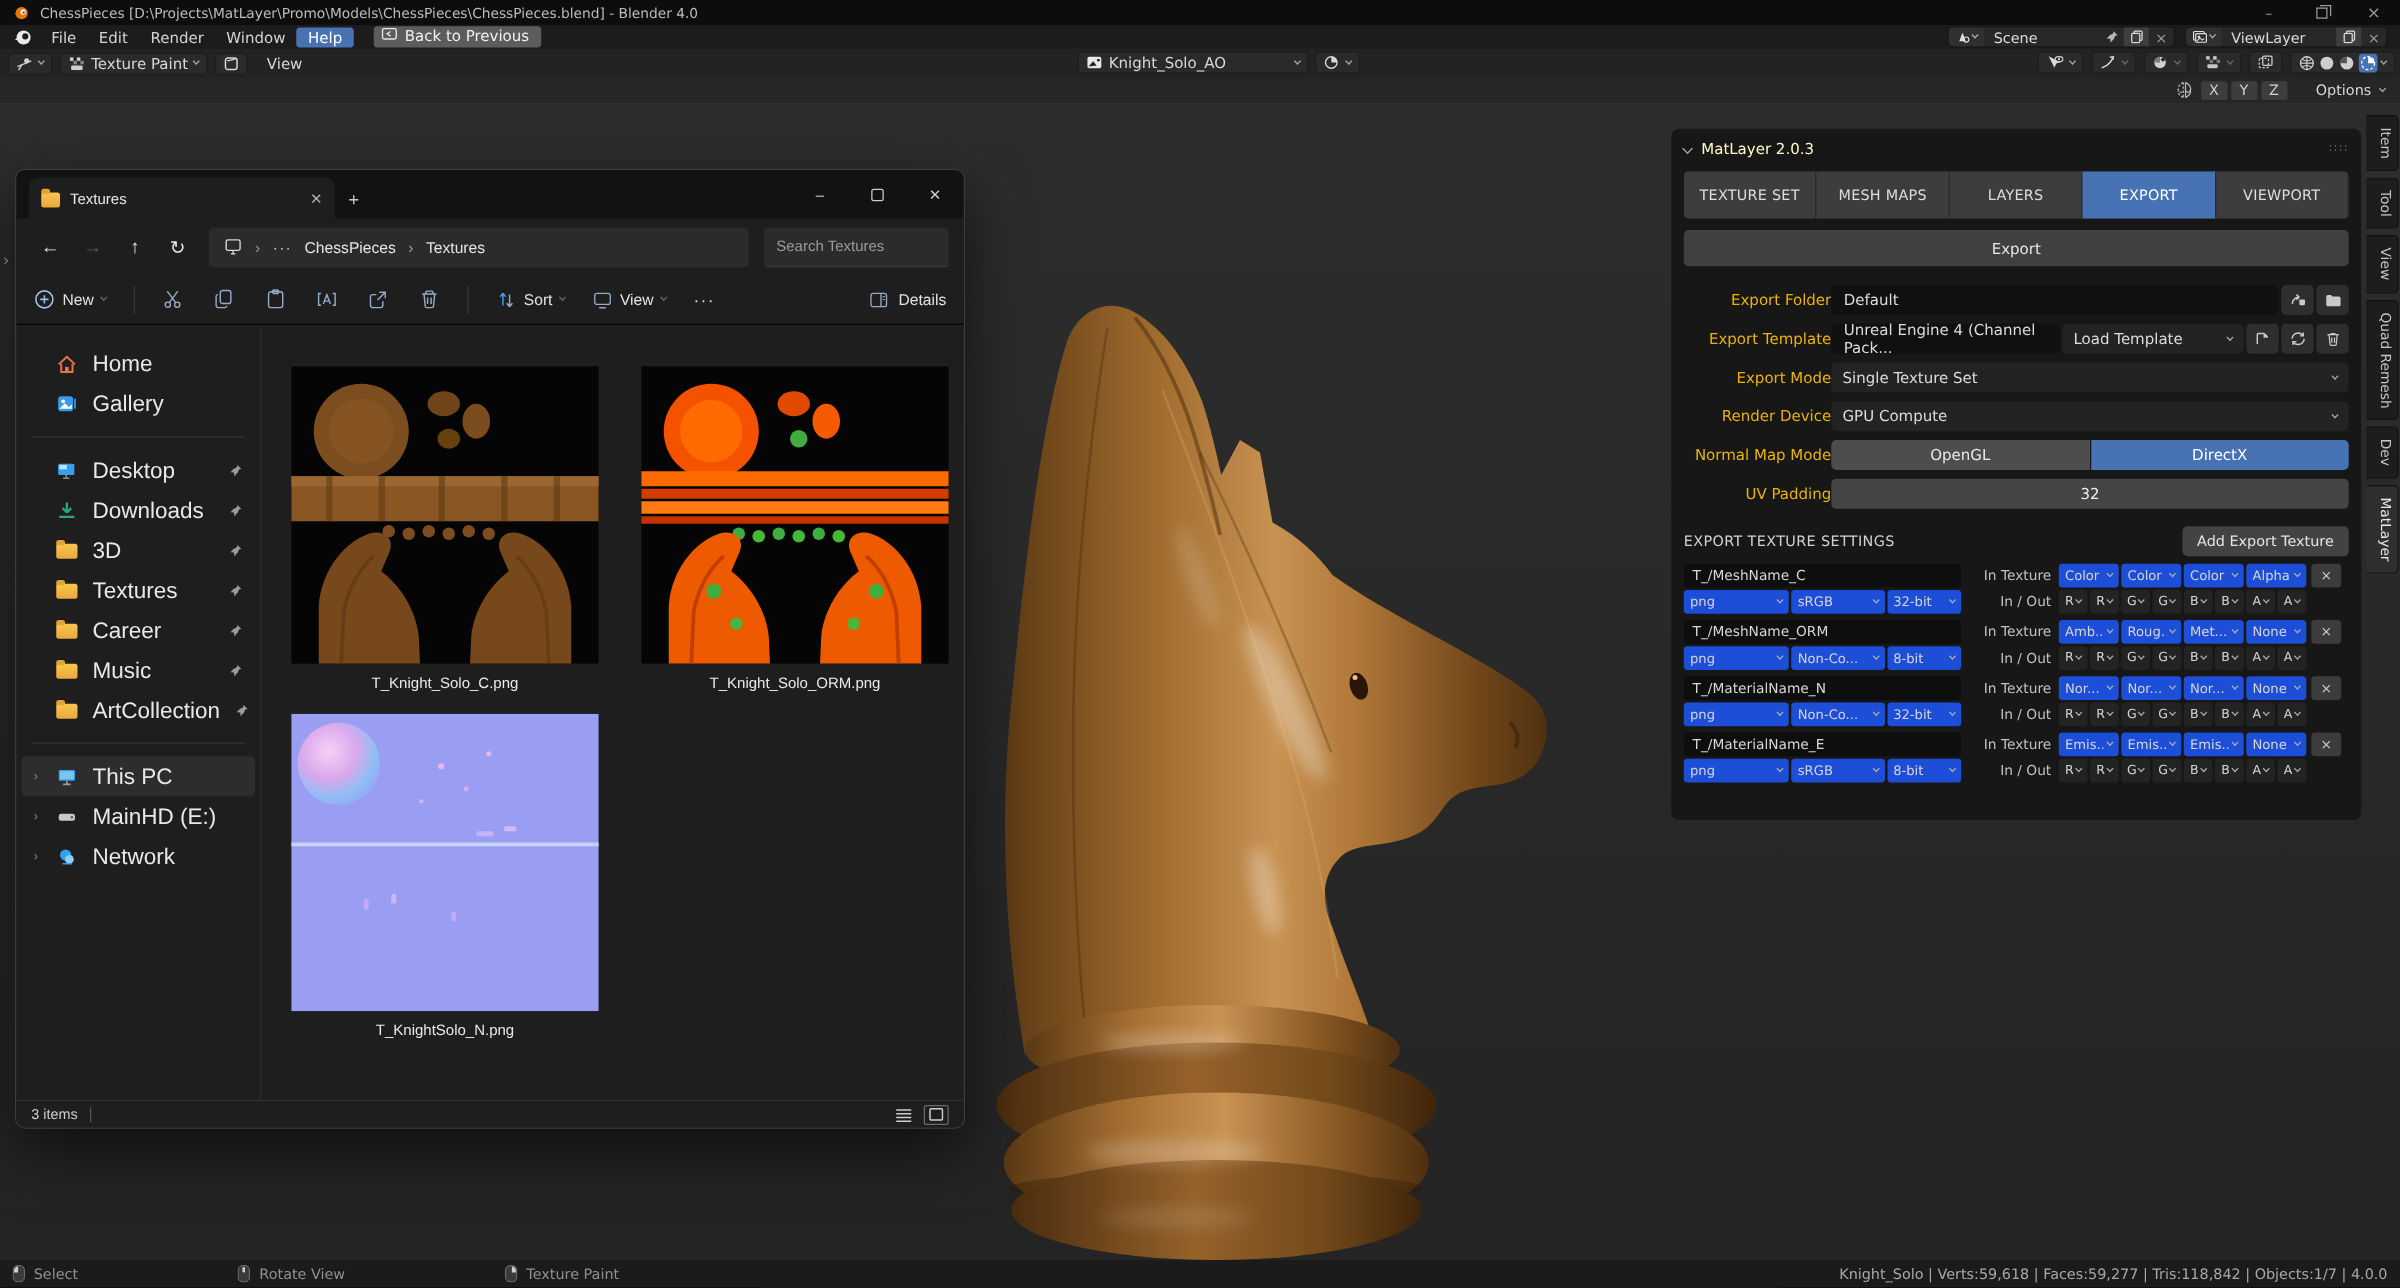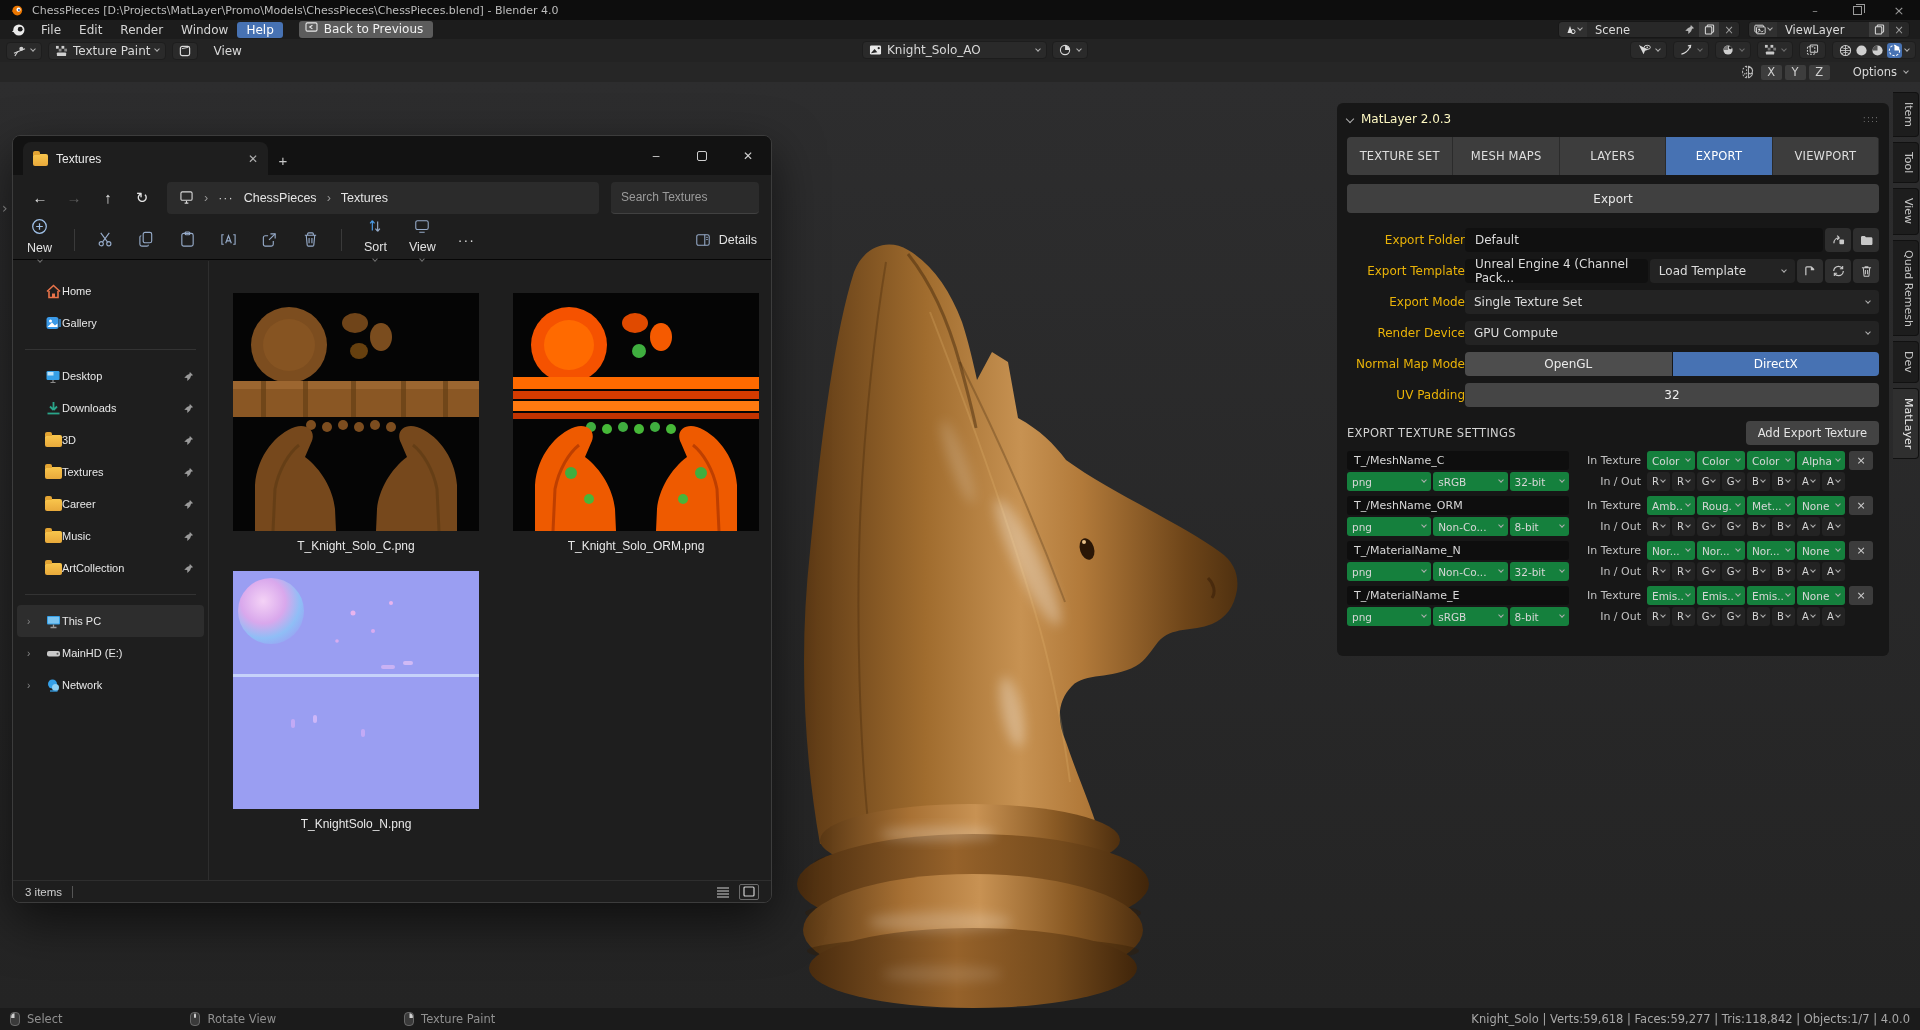--- a/index.html
+++ b/index.html
@@ -77,30 +77,30 @@
   .glyph-back::before{content:"←";} .glyph-fwd::before{content:"→";} .glyph-up::before{content:"↑";} .glyph-refresh::before{content:"↻";}
   .crumb-pill { flex:1; height:32px; background:#2b2b2b; border-radius:4px; display:flex; align-items:center;
                 gap:10px; padding:0 12px; font-size:12.5px; color:#e4e4e4; margin:0 8px 0 6px;}
   .crumb-sep::before { content:"›"; color:#9a9a9a; }
   .crumb-dots::before { content:"···"; color:#cfcfcf; letter-spacing:1px; }
   .ex-search { width:148px; height:32px; background:#2b2b2b; border:none; border-bottom:1px solid #414141;
                border-radius:4px; color:#cfcfcf; font-size:12px; padding:0 10px; font-family:inherit; }
   .ex-search::placeholder { color:#9b9b9b; }
   .ex-toolbar { height:40px; background:#1e1e1e; border-bottom:1px solid #060606; display:flex; align-items:center;
                 padding:0 14px; gap:22px; font-size:12.5px; color:#e2e2e2; }
-  .tb-group { display:flex; align-items:center; gap:6px;flex-direction:column; }
+  .tb-group { display:flex; align-items:center; gap:6px; }
   .tb-ic { color:#96abc9; display:flex; align-items:center; }
   .tb-div { width:1px; height:22px; background:#3a3a3a; }
   .tb-icons { display:flex; gap:24px; align-items:center; }
   .tb-right { margin-left:auto; display:flex; align-items:center; gap:8px; }
   .glyph-ellipsis::before { content:"···"; color:#d8d8d8; font-size:14px; letter-spacing:1px;}
 
   .ex-body { position:absolute; top:125px; bottom:22px; left:0; right:0; display:flex; }
   .ex-side { width:196px; border-right:1px solid #2e2e2e; padding-top:14px; overflow:hidden; }
-  .sb-row { height:32px; display:flex; align-items:center; padding:0 10px 0 28px; font-size:11px;
+  .sb-row { height:32px; display:flex; align-items:center; padding:0 10px 0 28px; gap:12px; font-size:18px;
             color:#e8e8e8; border-radius:4px; margin:0 4px; position:relative;}
   .sb-row.selected { background:#2d2d2d; }
   .sb-row .tree-chev { position:absolute; left:10px; color:#8a8a8a; font-size:10px; }
   .tree-chev::before{content:"›";}
   .sb-label { flex:1; white-space:nowrap; }
   .pin { width:11px; height:11px; fill:#9a9a9a; flex:none; }
   .sb-div { height:1px; background:#333; margin:10px 12px; }
   .ic { width:17px; height:15px; position:relative; flex:none; }
   .ic-folder { background:linear-gradient(#f9c64d,#e8a93b); border-radius:2px; margin-top:2px; height:12px;}
   .ic-folder::before { content:""; position:absolute; top:-3px; left:0; width:7px; height:4px; background:#e3a433; border-radius:2px 2px 0 0; }
@@ -146,21 +146,21 @@
   .ml-add-btn { margin-left:auto; background:#434343; border-radius:4px; height:24px; display:flex; align-items:center;
                 padding:0 12px; color:#e4e4e4; font-size:11.5px; }
   .tx-rows { margin-top:6px; display:flex; flex-direction:column; gap:2px; }
   .tx-line { display:flex; align-items:center; height:19px; gap:4px; font-size:11px; }
   .tx-line.pair-end { margin-bottom:3px; }
   .tx-name { width:222px; flex:none; background:#0e0e0e; border-radius:3px; height:19px; display:flex; align-items:center;
              padding:0 7px; color:#d8d8d8; }
   .tx-fmt { width:222px; flex:none; display:flex; gap:2px; }
   .tx-lab { width:70px; flex:none; text-align:right; color:#c2c2c2; padding-right:2px; }
   .tx-ch { width:198px; flex:none; display:flex; gap:2px; }
-  .scombo { flex:1; background:#15803d; border-radius:3px; height:19px; display:flex; align-items:center; padding:0 5px;
+  .scombo { flex:1; background:#1d4ed8; border-radius:3px; height:19px; display:flex; align-items:center; padding:0 5px;
             color:#d6d6d6; font-size:10.5px; gap:3px; min-width:0;}
   .scombo .cx { flex:1; overflow:hidden; white-space:nowrap; }
   .mini { flex:1; background:#232323; border-radius:3px; height:19px; display:flex; align-items:center; justify-content:center;
           gap:2px; font-size:10px; color:#d6d6d6; }
   .mini b { font-weight:normal; }
   .xbtn { width:24px; height:19px; flex:none; background:#3c3c3c; border-radius:3px; display:flex; align-items:center;
           justify-content:center; color:#cfcfcf; font-size:11px; }
   .xbtn::before{content:"×";}
   .tx-spacer { width:24px; flex:none; }
 

